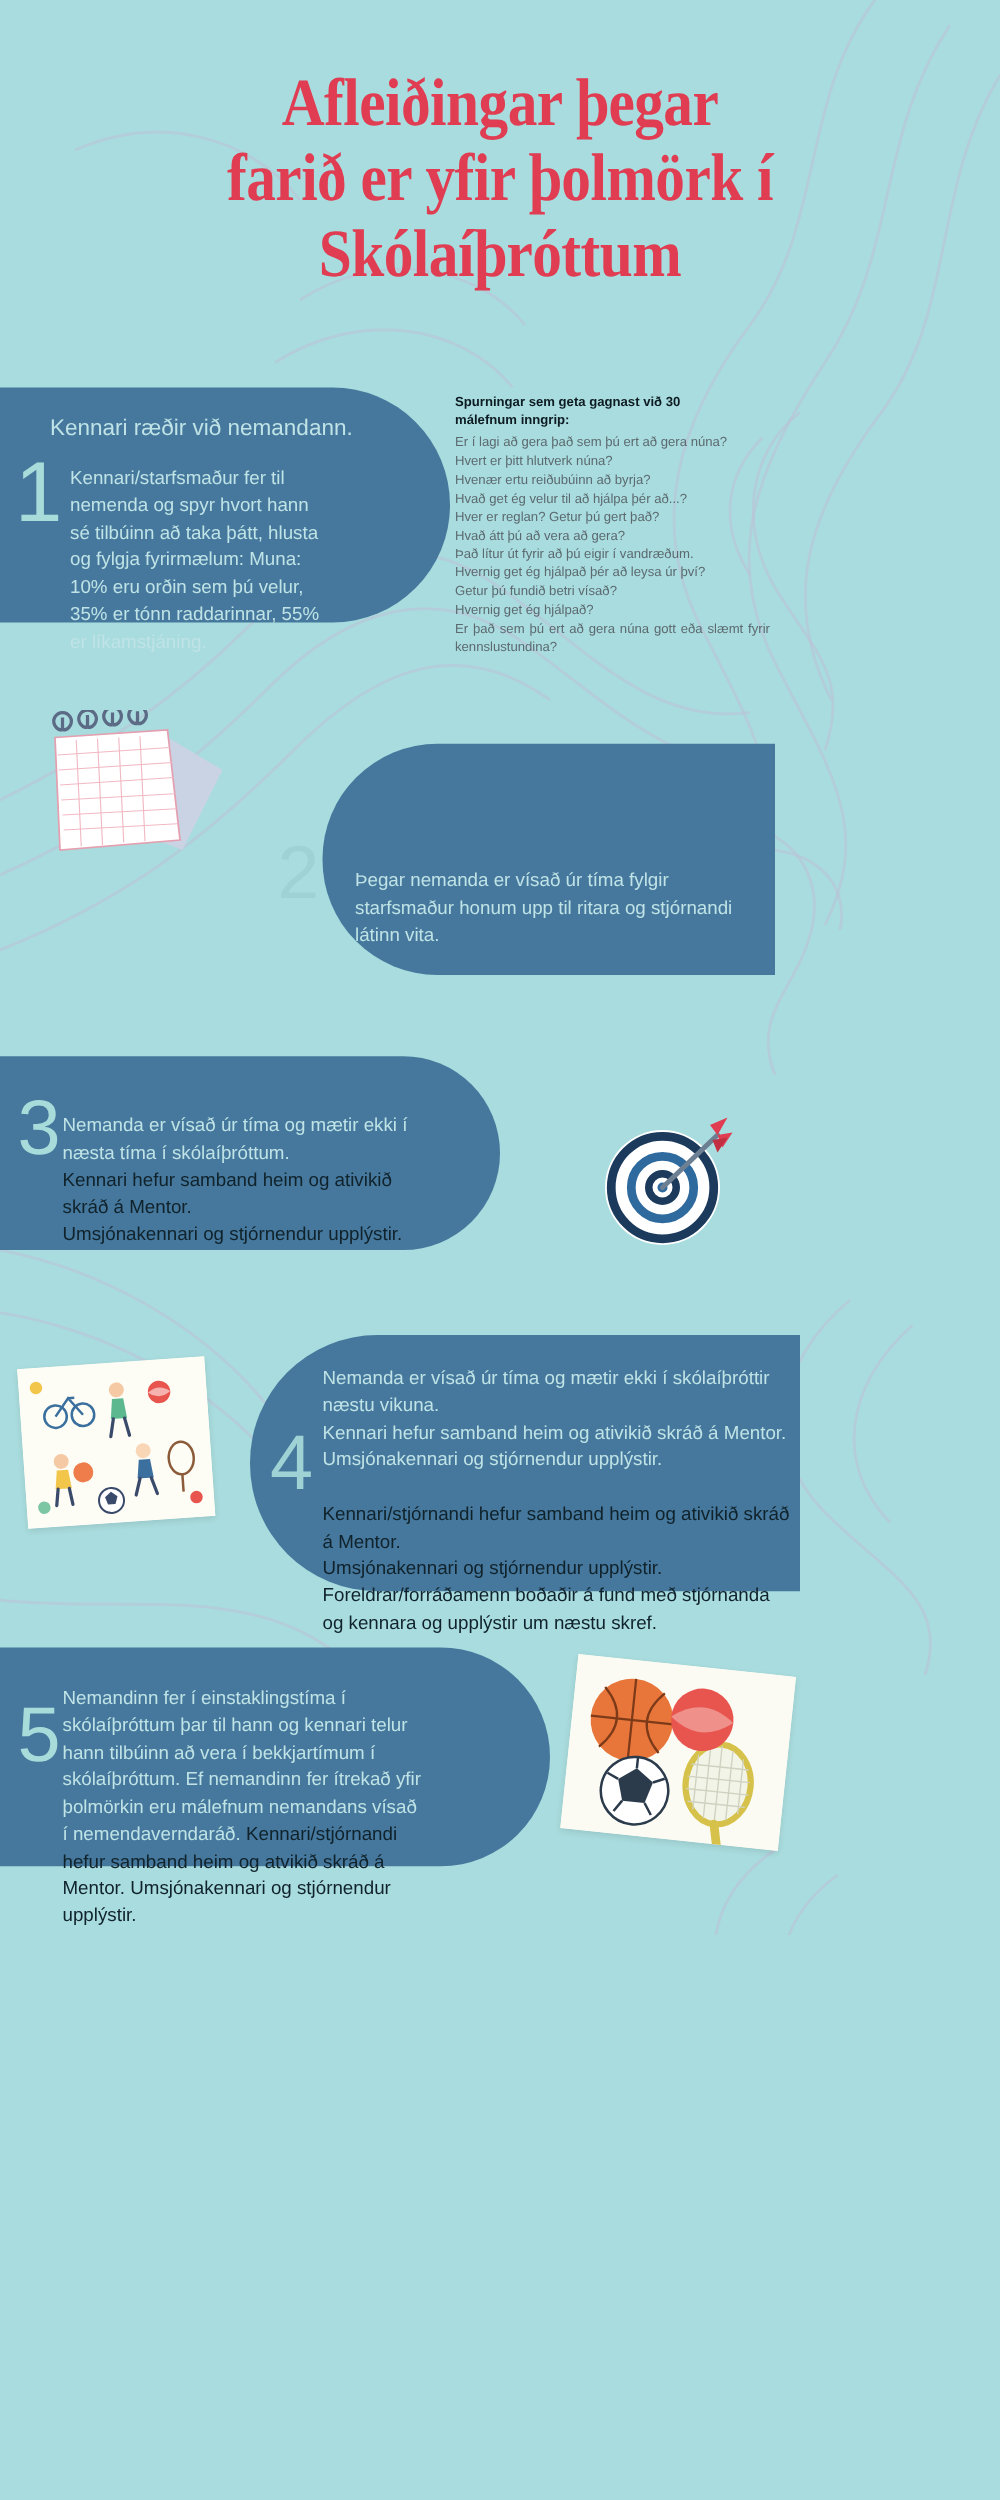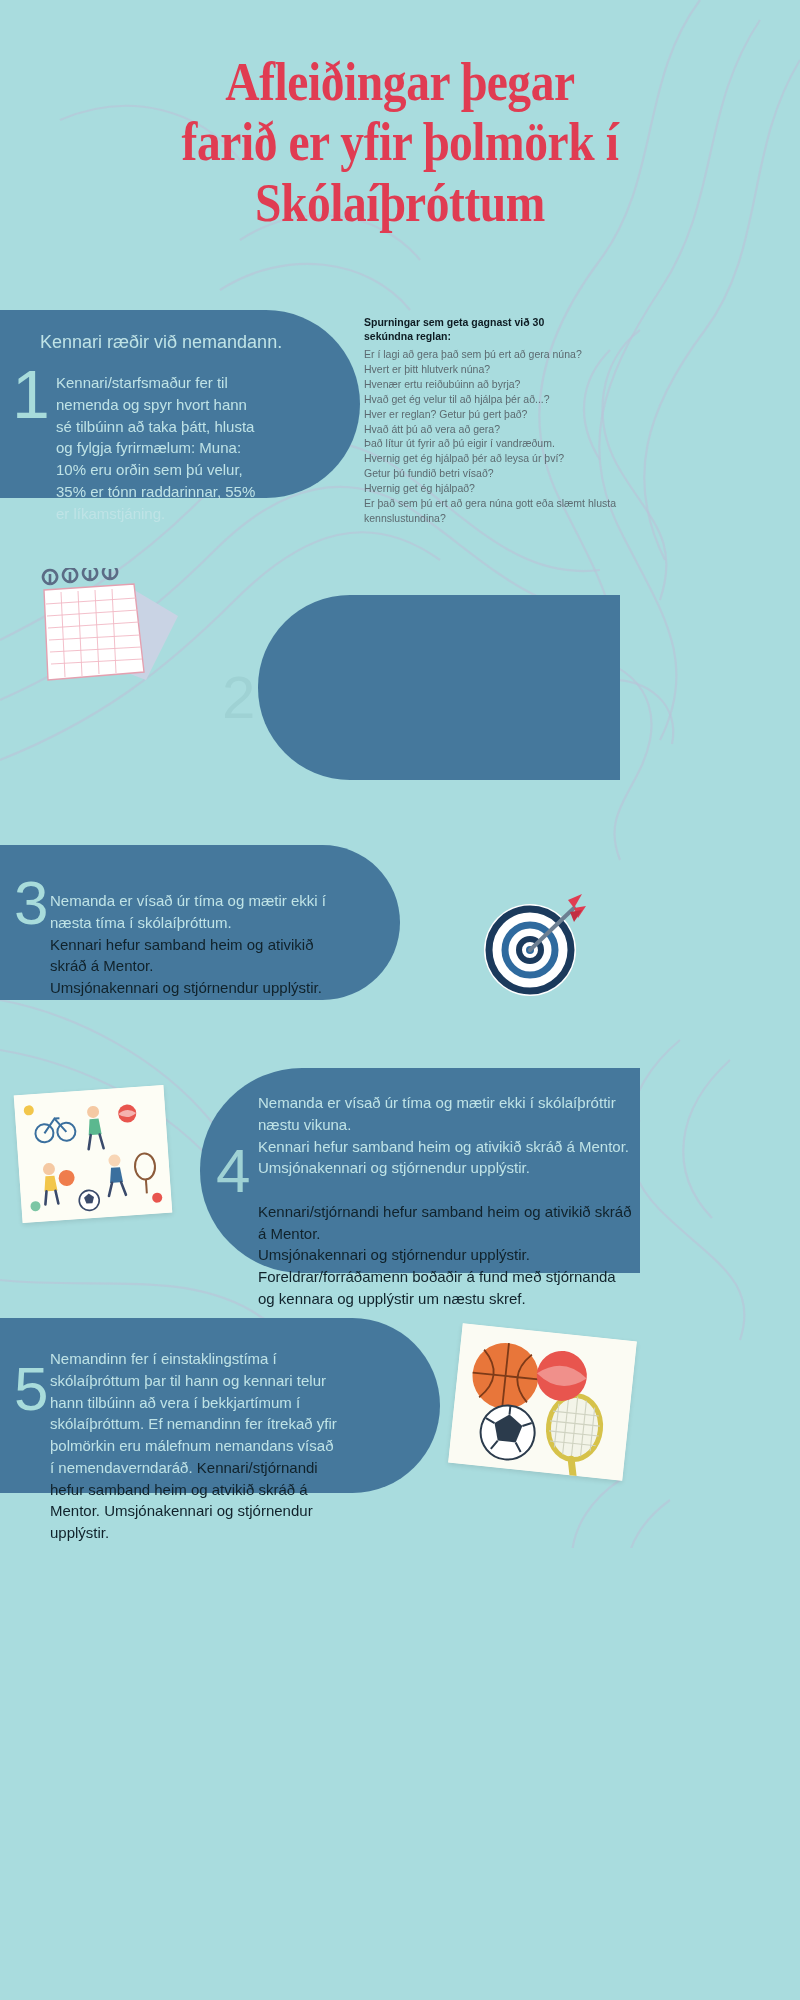--- a/index.html
+++ b/index.html
@@ -236,39 +236,40 @@
   </div>
 
   <div class="panel" id="panel1"></div>
   <div id="s1-heading">Kennari ræðir við nemandann.</div>
   <div class="num" id="num1">1</div>
   <div class="body-text" id="s1-body">Kennari/starfsmaður fer til nemenda og spyr hvort hann sé tilbúinn að taka þátt, hlusta og fylgja fyrirmælum: Muna: 10% eru orðin sem þú velur, 35% er tónn raddarinnar, 55% er líkamstjáning.</div>
 
   <div id="questions">
     <div id="q-heading">
       <span>Spurningar sem geta gagnast við 30</span><br>
-      <span>sekúndna reglan:</span>
+      <span>málefnum inngrip:</span>
     </div>
     <ul id="q-list">
       <li>Er í lagi að gera það sem þú ert að gera núna?</li>
       <li>Hvert er þitt hlutverk núna?</li>
       <li>Hvenær ertu reiðubúinn að byrja?</li>
       <li>Hvað get ég velur til að hjálpa þér að...?</li>
       <li>Hver er reglan?  Getur þú gert það?</li>
       <li>Hvað átt þú að vera að gera?</li>
       <li>Það lítur út fyrir að þú eigir í vandræðum.</li>
       <li>Hvernig get ég hjálpað þér að leysa úr því?</li>
       <li>Getur þú fundið betri vísað?</li>
       <li>Hvernig get ég hjálpað?</li>
-      <li>Er það sem þú ert að gera núna gott eða slæmt hlusta kennslustundina?</li>
+      <li>Er það sem þú ert að gera núna gott eða slæmt fyrir kennslustundina?</li>
     </ul>
   </div>
 
   <div class="panel" id="panel2"></div>
   <div class="num" id="num2">2</div>
+  <div class="body-text" id="s2-body-b">Þegar nemanda er vísað úr tíma fylgir starfsmaður honum upp til ritara og stjórnandi látinn vita.</div>
 
   <svg id="calendar" viewBox="0 0 190 125">
 
     <g stroke="#5b6b85" stroke-width="2.6" fill="none">
       <path d="M22,16 a7,7 0 1,1 0.1,0 M22,16 l0,-10"></path>
       <path d="M42,14 a7,7 0 1,1 0.1,0 M42,14 l0,-10"></path>
       <path d="M62,12 a7,7 0 1,1 0.1,0 M62,12 l0,-10"></path>
       <path d="M82,11 a7,7 0 1,1 0.1,0 M82,11 l0,-10"></path>
     </g>
 

